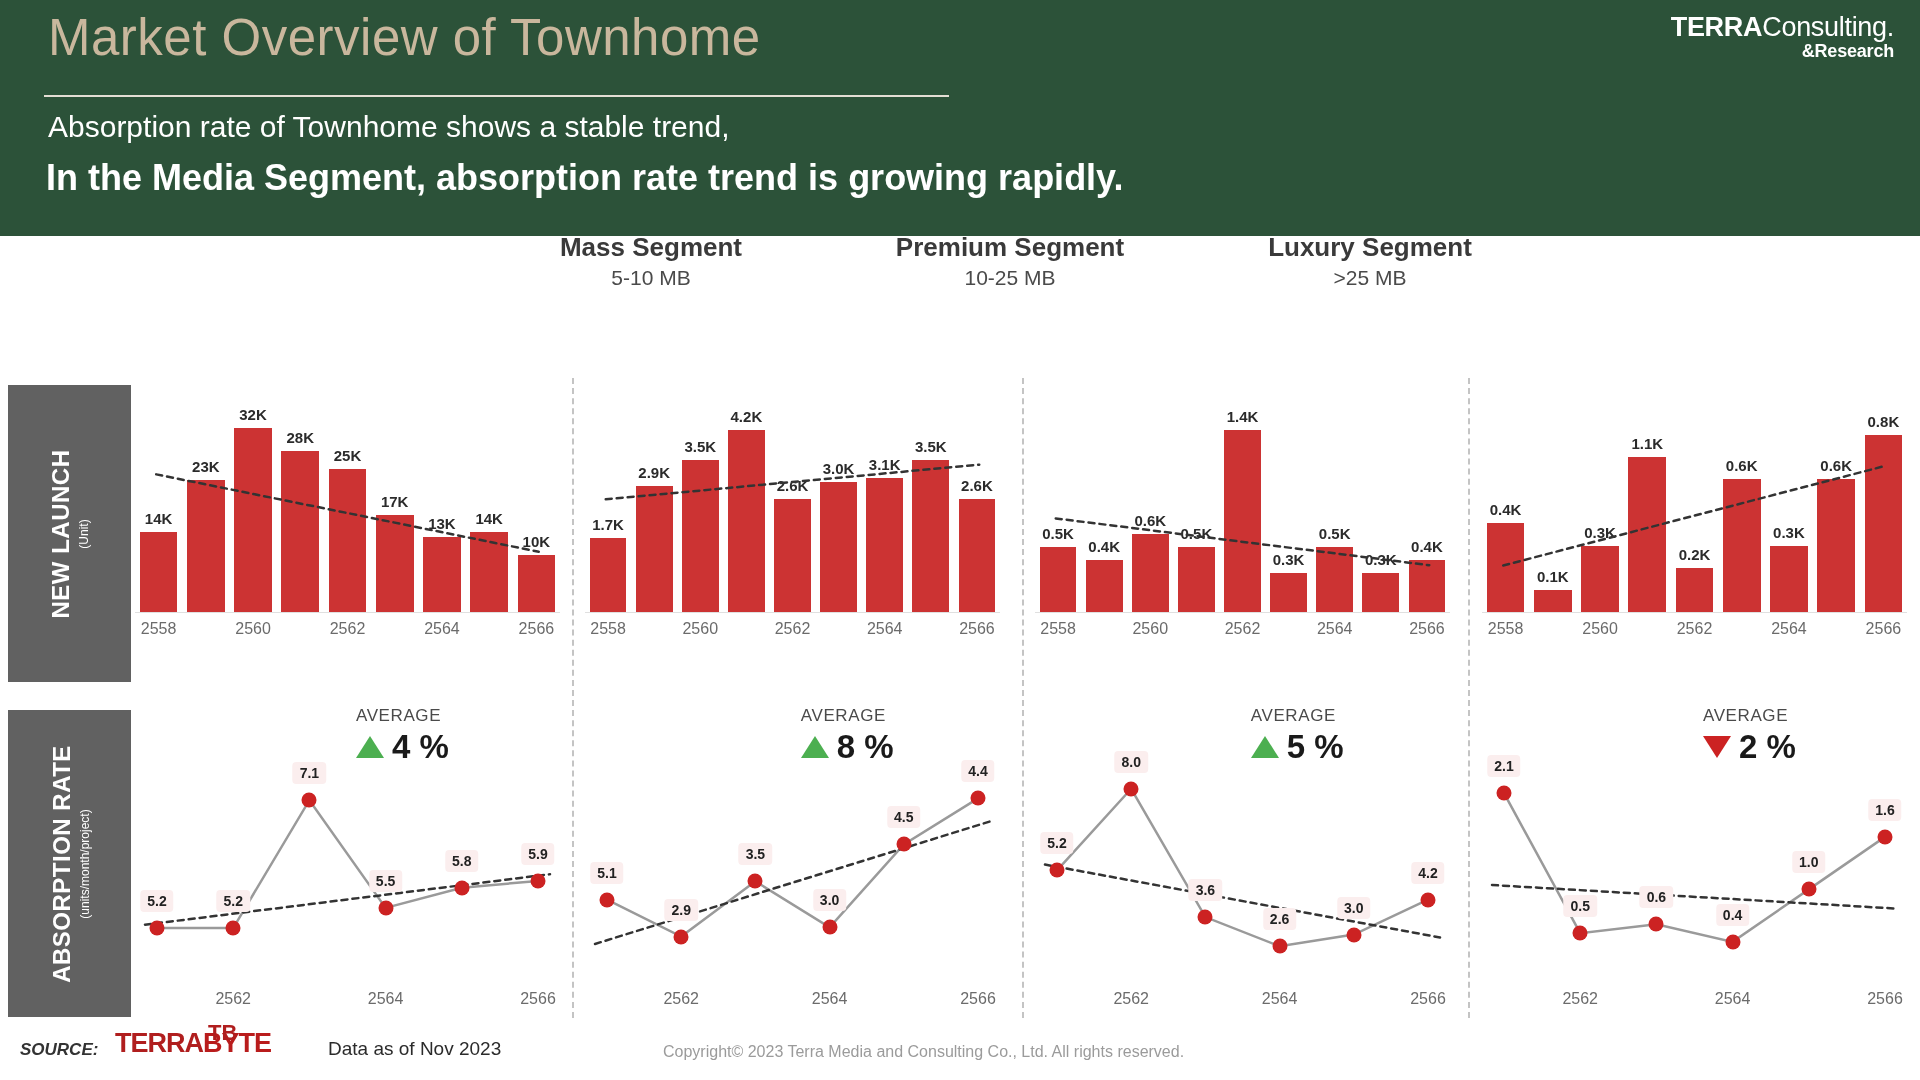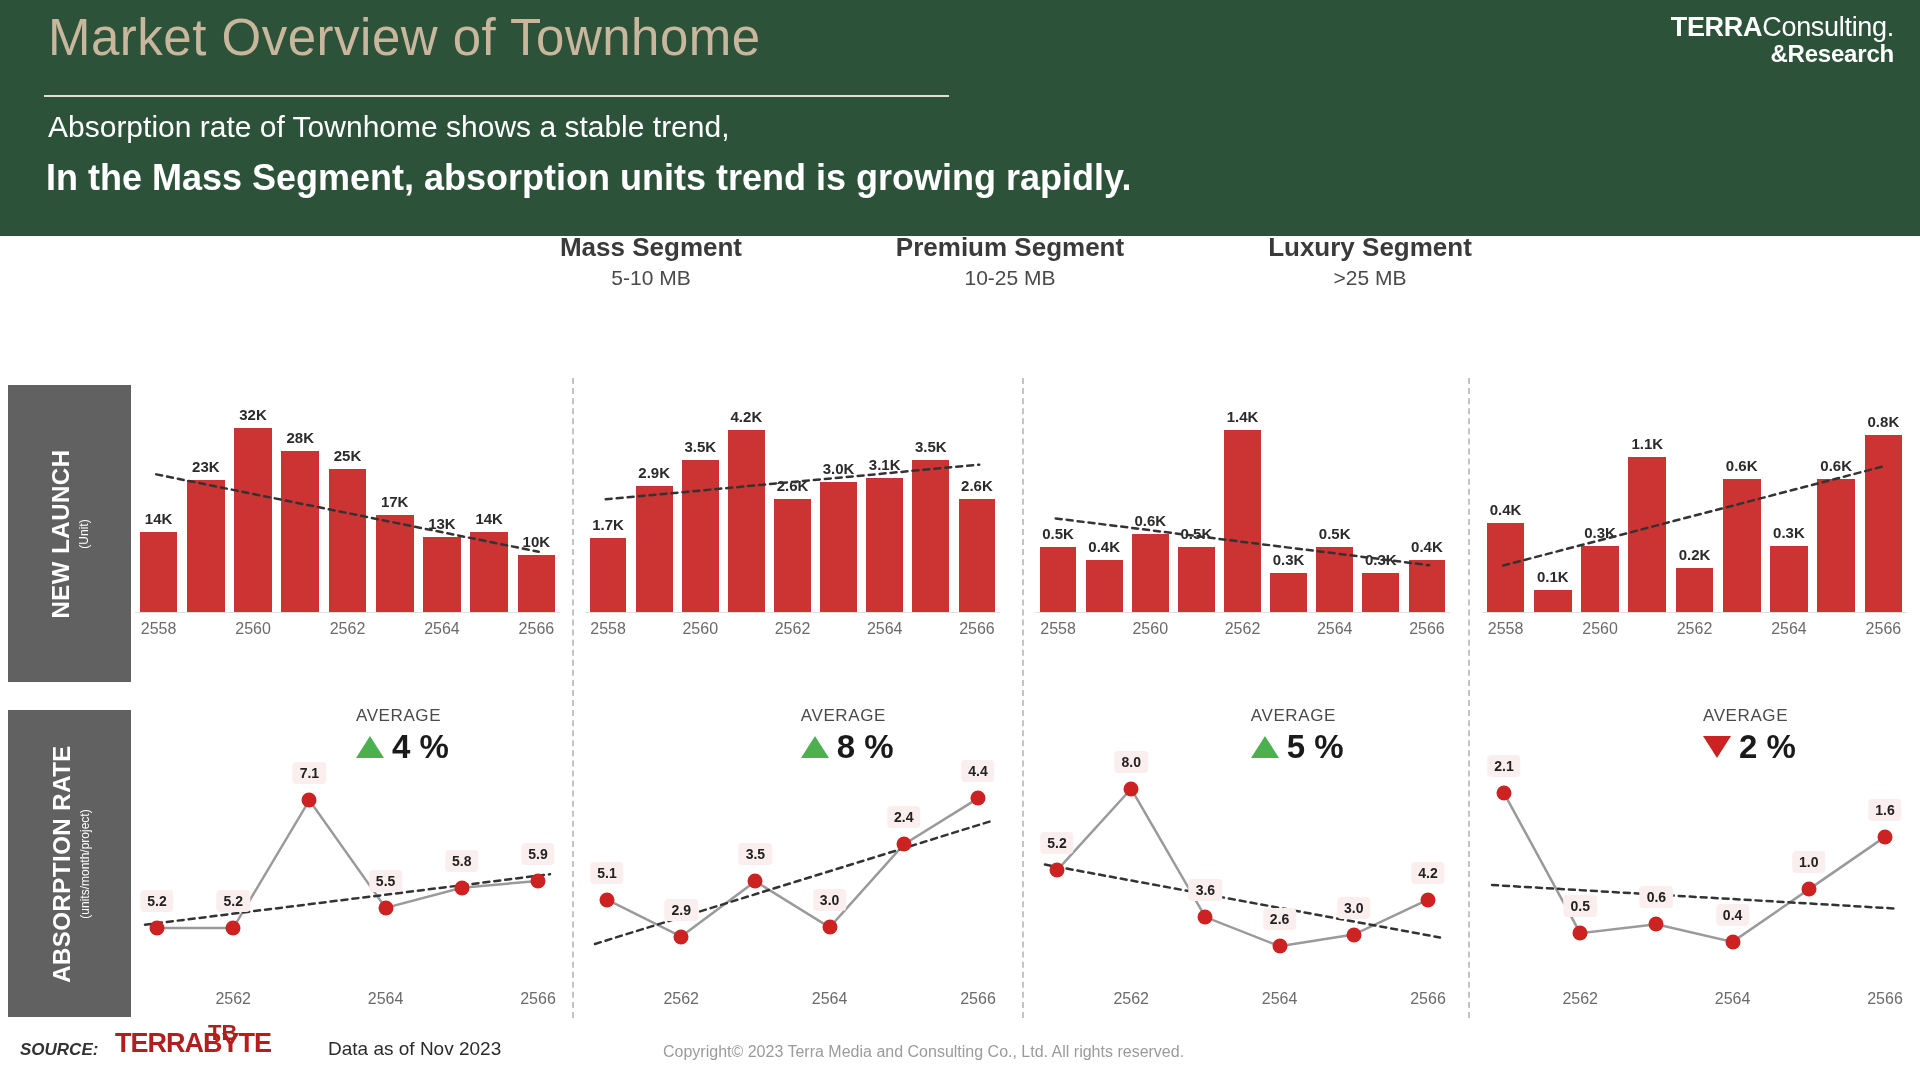--- a/index.html
+++ b/index.html
@@ -32,21 +32,21 @@
   .hdr-sub2 {
     position: absolute; left: 46px; top: 157px;
     font-size: 36px; font-weight: 700; color: #ffffff; white-space: nowrap;
   }
   .logo {
     position: absolute; right: 26px; top: 14px; text-align: right;
     line-height: 1.0; color: #ffffff;
   }
   .logo-l1 { font-size: 27px; font-weight: 700; letter-spacing: -0.3px; }
   .logo-l1 .thin { font-weight: 400; }
-  .logo-l2 { font-size: 24px; font-weight: 700; margin-top: 1px; letter-spacing: -0.2px;}
+  .logo-l2 { font-size: 18px; font-weight: 700; margin-top: 1px; letter-spacing: -0.2px;}
 
   
   .col-title {
     position: absolute; text-align: center; width: 330px;
   }
   .col-title .name {
     font-size: 26px; font-weight: 700; color: #3a3a3a; white-space: nowrap;
   }
   .col-title .range {
     font-size: 21px; font-weight: 400; color: #4a4a4a; margin-top: 3px;
@@ -137,21 +137,21 @@
 </style>
 </head>
 <body>
 
 <div id="page">
 
   <div class="header">
     <div class="hdr-title">Market Overview of Townhome</div>
     <div class="hdr-rule"></div>
     <div class="hdr-sub1">Absorption rate of Townhome shows a stable trend,</div>
-    <div class="hdr-sub2">In the Mass Segment, absorption units trend is growing rapidly.</div>
+    <div class="hdr-sub2">In the Media Segment, absorption rate trend is growing rapidly.</div>
     <div class="logo">
       <div class="logo-l1">
         <span>TERRA</span><span class="thin">Consulting.</span>
       </div>
       <div class="logo-l2">&amp;Research</div>
     </div>
   </div>
 
   <div class="col-title" style="left:486px; top:232px;">
     <div class="name">Mass Segment</div>
@@ -335,21 +335,21 @@
       </svg>
       <div class="dot" style="left: 22px; top: 179.737px; background: rgb(204, 34, 34);"></div>
       <div class="ptlbl" style="left: 22px; top: 152.737px;">5.1</div>
       <div class="dot" style="left: 96.2px; top: 216.579px; background: rgb(204, 34, 34);"></div>
       <div class="ptlbl" style="left: 96.2px; top: 189.579px;">2.9</div>
       <div class="dot" style="left: 170.4px; top: 161.316px; background: rgb(204, 34, 34);"></div>
       <div class="ptlbl" style="left: 170.4px; top: 134.316px;">3.5</div>
       <div class="dot" style="left: 244.6px; top: 207.368px; background: rgb(204, 34, 34);"></div>
       <div class="ptlbl" style="left: 244.6px; top: 180.368px;">3.0</div>
       <div class="dot" style="left: 318.8px; top: 124.474px; background: rgb(204, 34, 34);"></div>
-      <div class="ptlbl" style="left: 318.8px; top: 97.4737px;">2.4</div>
+      <div class="ptlbl" style="left: 318.8px; top: 97.4737px;">4.5</div>
       <div class="dot" style="left: 393px; top: 78.4211px; background: rgb(204, 34, 34);"></div>
       <div class="ptlbl" style="left: 393px; top: 51.4211px;">4.4</div>
       <div class="axlbl" style="left: 56.2px; width: 80px; top: 270px;">2562</div>
       <div class="axlbl" style="left: 204.6px; width: 80px; top: 270px;">2564</div>
       <div class="axlbl" style="left: 353px; width: 80px; top: 270px;">2566</div>
       <div class="avg-wrap" style="left: 215.8px; top: -14px;">
         <div class="avg-cap">AVERAGE</div>
         <div class="avg-val">
           <span class="tri-up"></span>
           <span>8 %</span>

